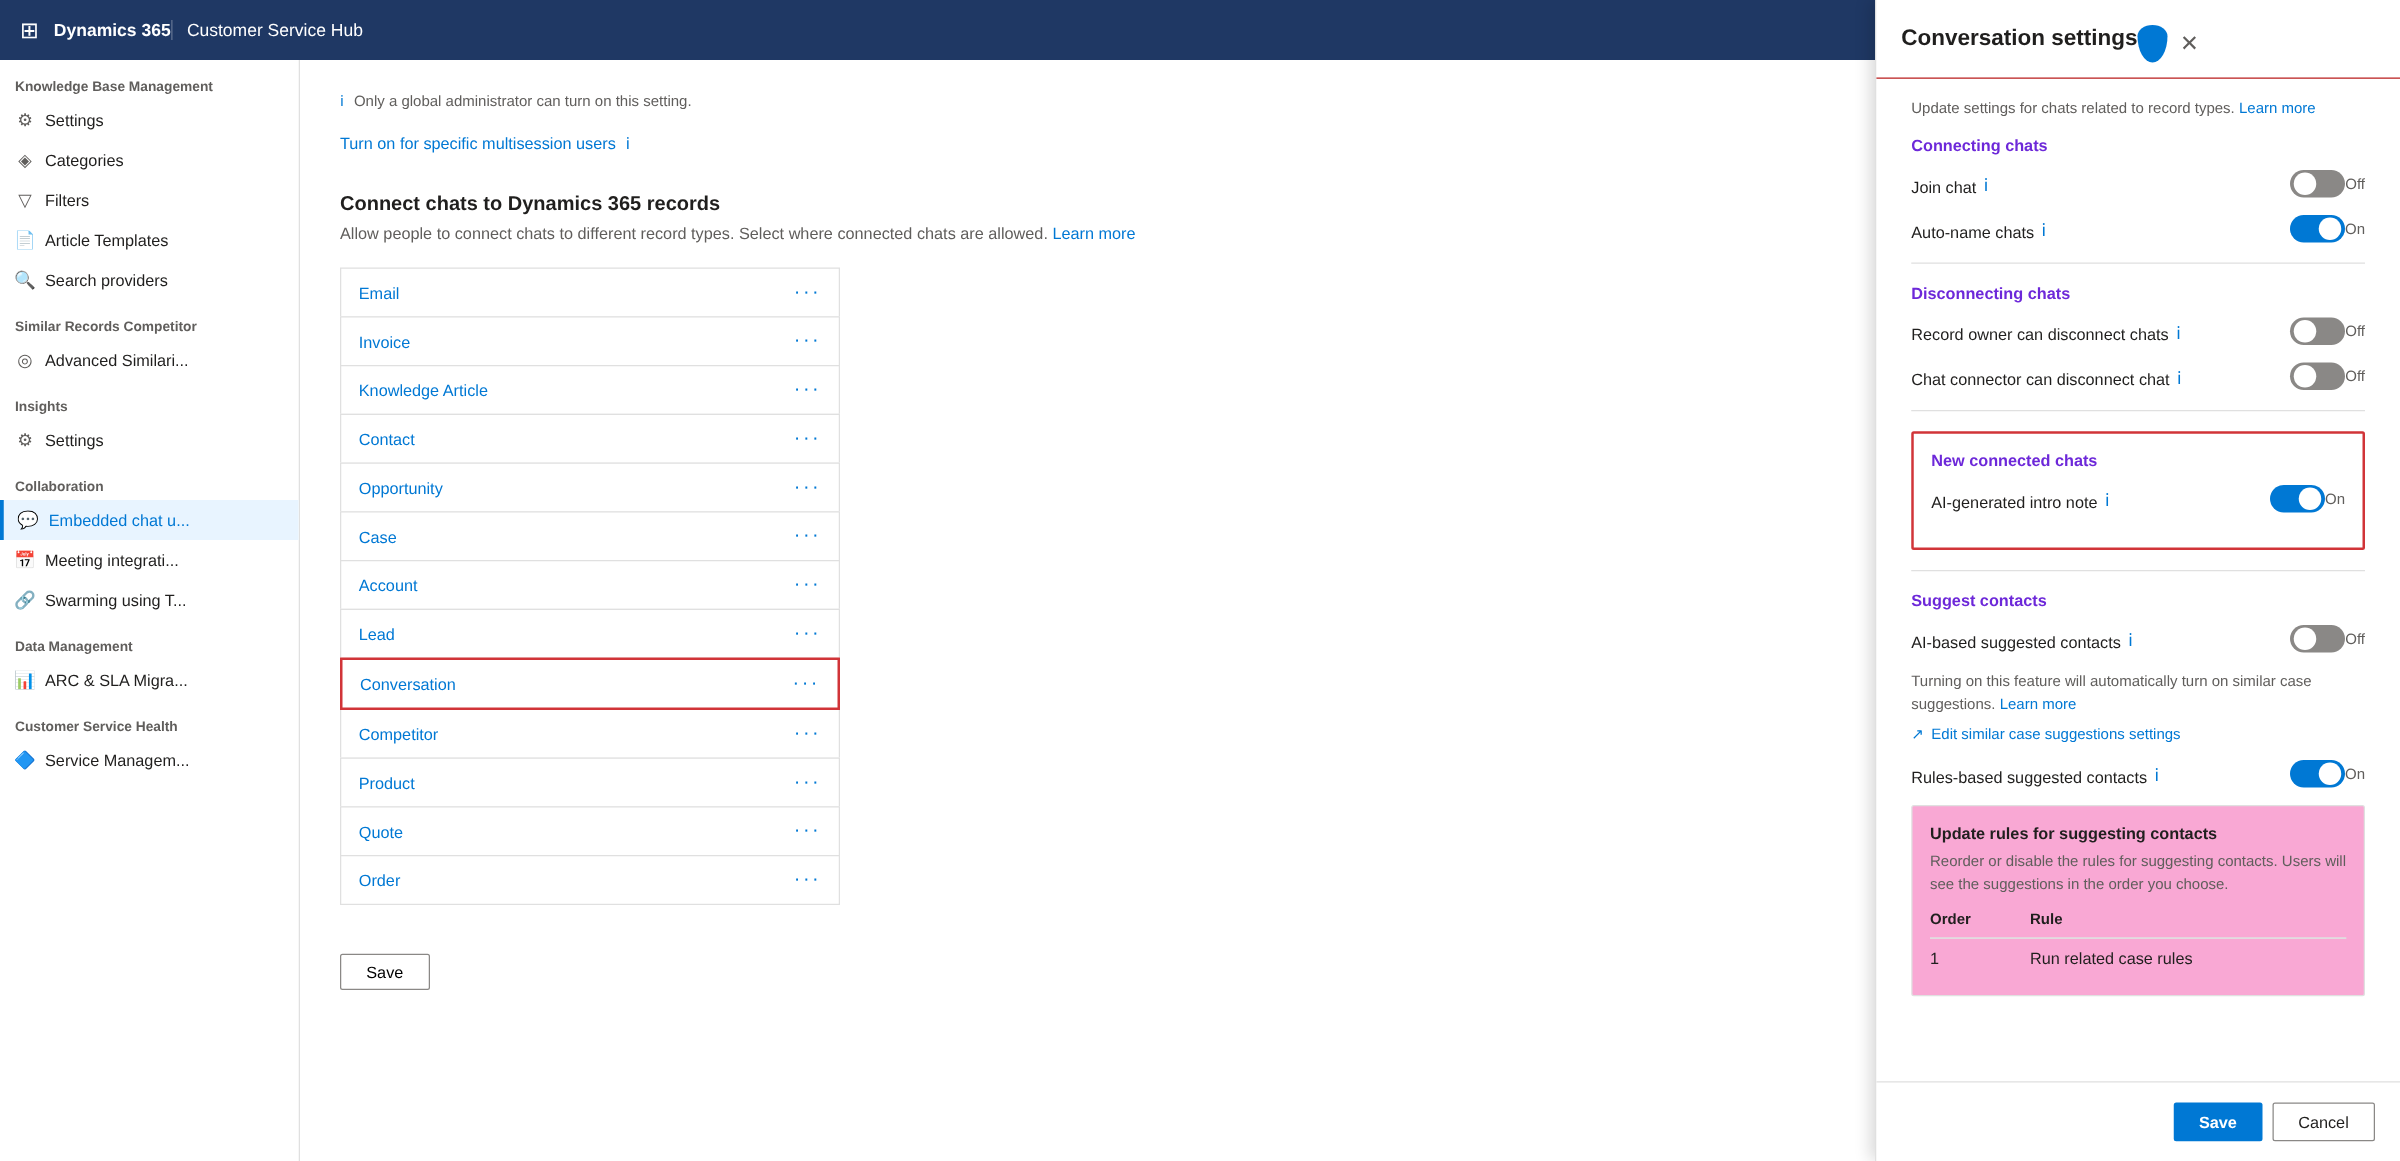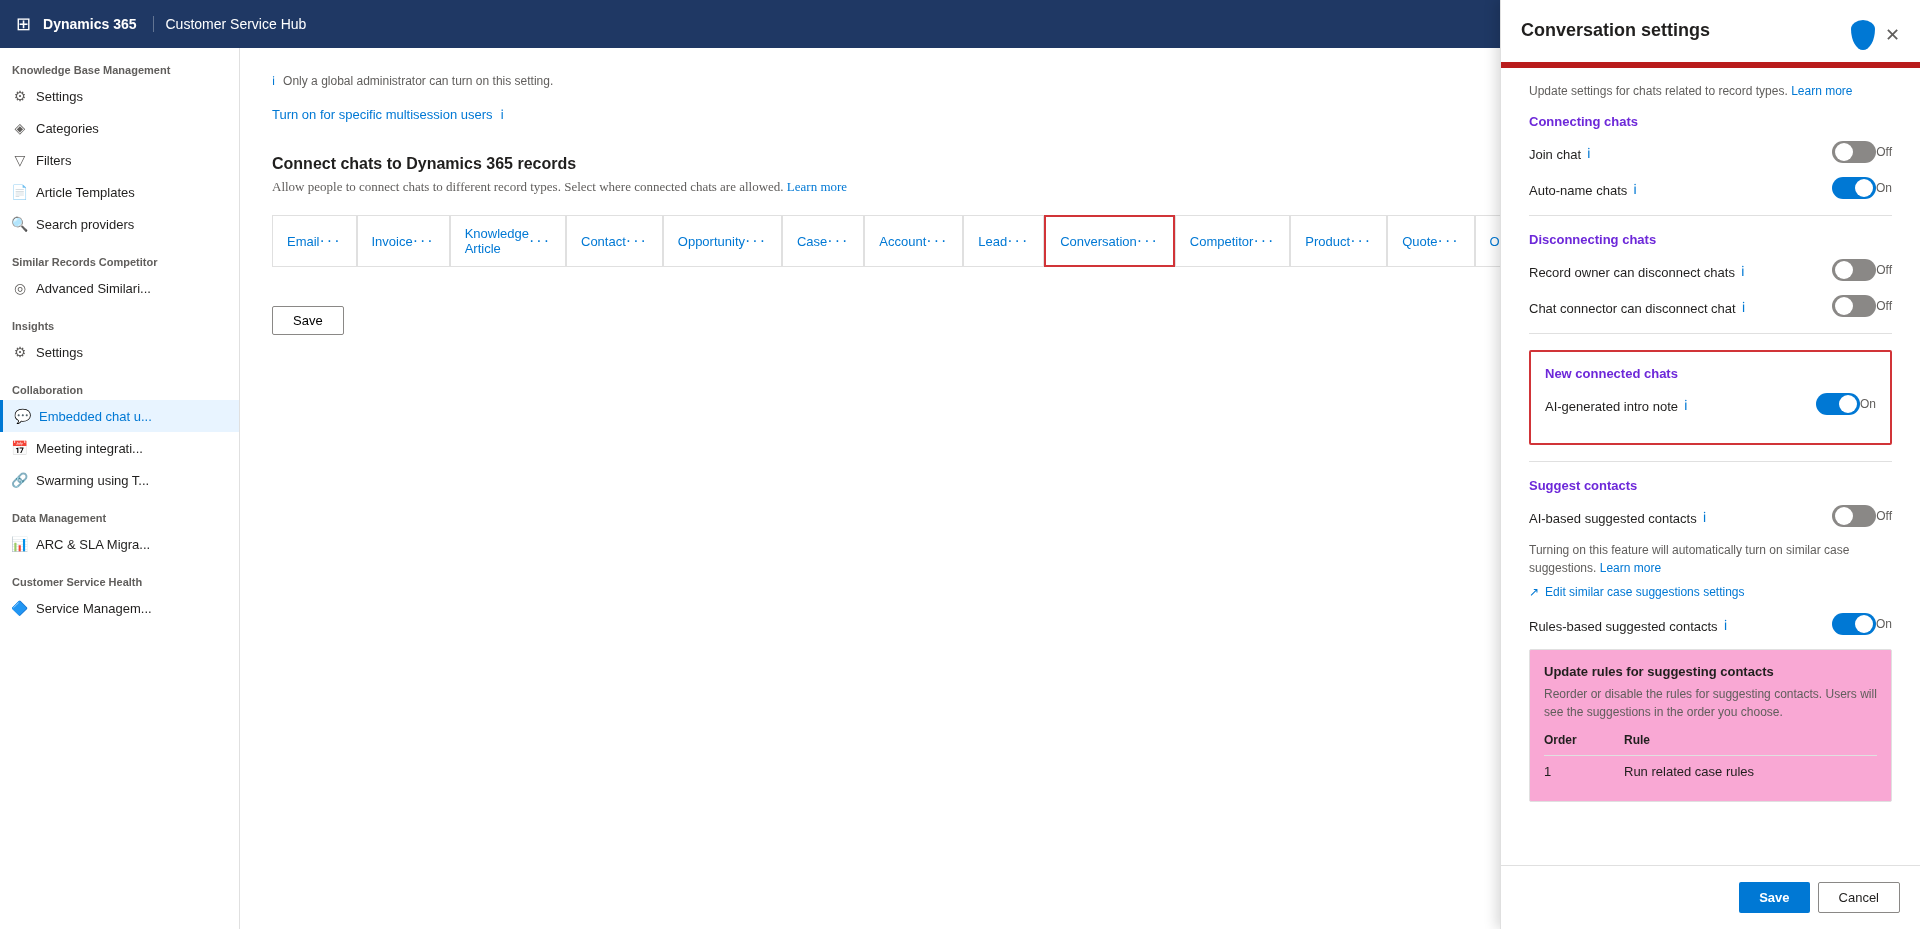--- a/index.html
+++ b/index.html
@@ -12,21 +12,21 @@
       display: flex;
       align-items: center;
       padding: 0 16px;
       gap: 12px;
       color: white;
       position: fixed;
       top: 0; left: 0; right: 0;
       z-index: 100;
     }
     .top-nav .app-grid-icon { font-size: 18px; cursor: pointer; }
-    .top-nav .app-name { font-size: 14px; font-weight: 600; border-right: 1px solid rgba(255,255,255,0.3); padding-right: 16px; }
+    .top-nav .app-name { font-size: 14px; font-weight: 600; border-right: 1px solid rgba(255,255,255,0.3); }
     .top-nav .module-name { font-size: 14px; }
 
     
     .layout {
       display: flex;
       margin-top: 48px;
       height: calc(100vh - 48px);
     }
 
     
@@ -84,25 +84,24 @@
     }
     .connect-chats-section h2 {
       font-size: 16px;
       font-weight: 600;
       margin-bottom: 6px;
     }
     .connect-chats-section p {
       font-size: 13px;
       color: #605e5c;
       margin-bottom: 20px;
-      font-family: Liberation Serif, serif;
     }
     .connect-chats-section p a { color: #0078d4; text-decoration: none; }
 
-    .record-list { display: flex; flex-direction: row; gap: 0; max-width: 400px; }
+    .record-list { display: flex; flex-direction: column; gap: 0; max-width: 400px; }
     .record-item {
       display: flex;
       align-items: center;
       justify-content: space-between;
       border: 1px solid #e0e0e0;
       padding: 10px 14px;
       margin-bottom: -1px;
       background: #fff;
     }
     .record-item.highlighted {
@@ -144,23 +143,22 @@
       border-left: 1px solid #e0e0e0;
       box-shadow: -4px 0 12px rgba(0,0,0,0.15);
       display: flex;
       flex-direction: column;
       z-index: 200;
       overflow-y: auto;
     }
     .right-panel-header {
       display: flex;
       align-items: flex-start;
-      justify-content: space-between;
       padding: 20px 20px 12px 20px;
-      border-bottom: 6px solid #b91c1c;
+      border-bottom: 1px solid #b91c1c;
       flex-shrink: 0;
     }
     .right-panel-header h2 { font-size: 18px; font-weight: 600; }
     .close-btn { background: none; border: none; cursor: pointer; font-size: 18px; color: #605e5c; }
 
     .right-panel-body { padding: 16px 28px; flex: 1; overflow-y: auto; }
 
     .panel-subtitle {
       font-size: 12px;
       color: #605e5c;

